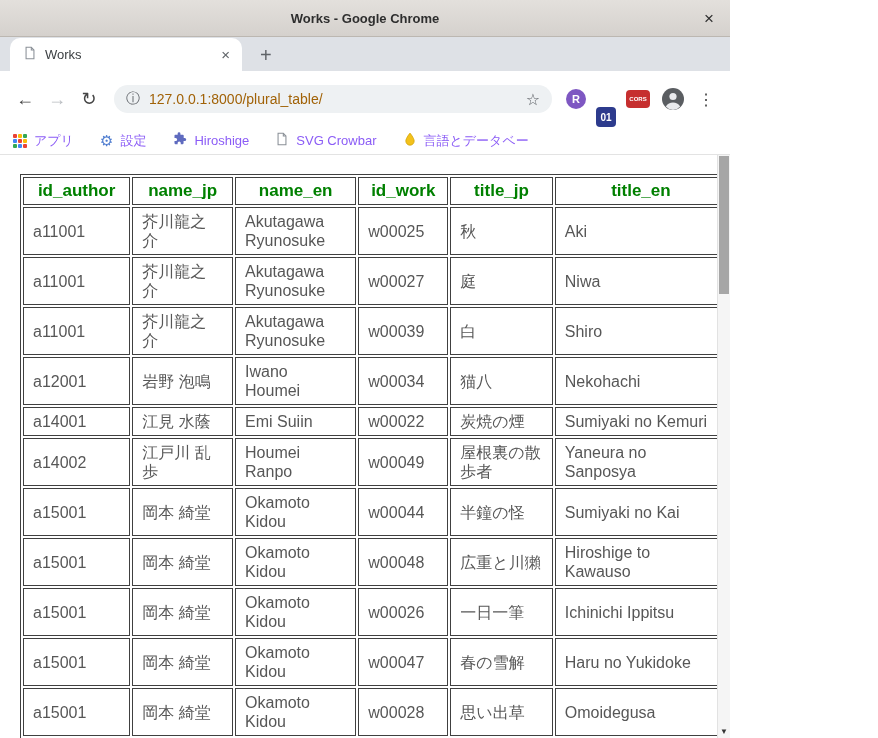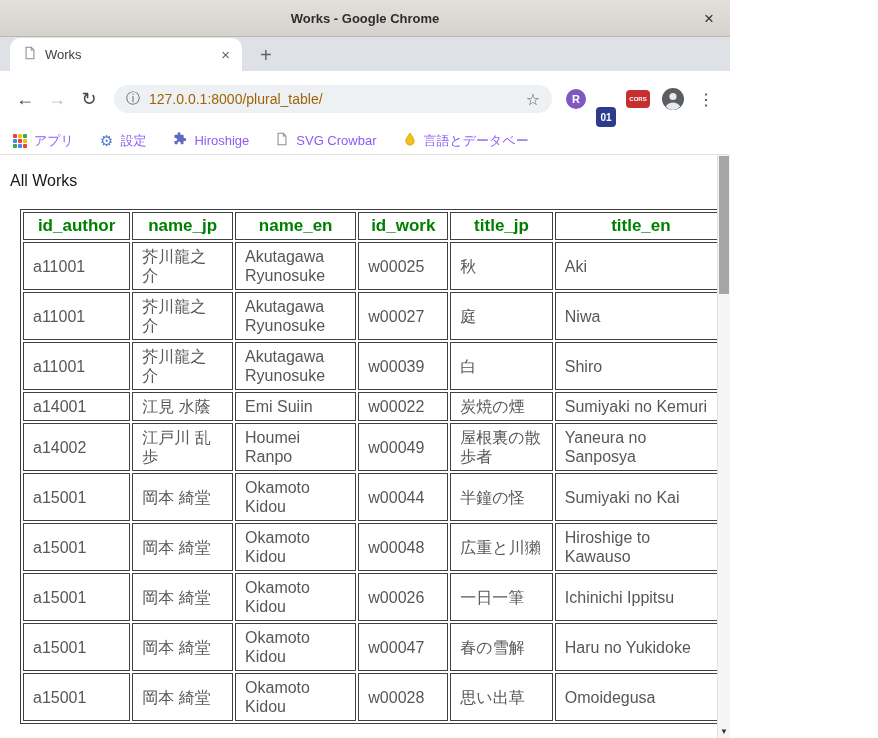--- a/index.html
+++ b/index.html
@@ -182,21 +182,20 @@
       <span>
         <svg viewBox="0 0 16 16" width="14" height="14">
             <path d="M8 1.2S3.2 7 3.2 10.3a4.8 4.8 0 0 0 9.6 0C12.8 7 8 1.2 8 1.2z" fill="#f3c11b" stroke="#cf9f00" stroke-width="0.8"></path>
           </svg>
       </span>
       <span class="bm-label">言語とデータベー</span>
     </div>
   </div>
 
   <div class="page">
-    <div class="heading">All Works</div>
 
     <table class="works">
       <colgroup>
         <col class="c1">
           <col class="c2">
           <col class="c3">
           <col class="c4">
           <col class="c5">
           <col class="c6">
       </colgroup>
@@ -235,20 +234,29 @@
             <td>a11001</td>
             <td>芥川龍之
 介</td>
             <td>Akutagawa
 Ryunosuke</td>
             <td>w00039</td>
             <td>白</td>
             <td>Shiro</td>
           </tr>
           <tr>
+            <td>a12001</td>
+            <td>岩野 泡鳴</td>
+            <td>Iwano
+Houmei</td>
+            <td>w00034</td>
+            <td>猫八</td>
+            <td>Nekohachi</td>
+          </tr>
+          <tr>
             <td>a14001</td>
             <td>江見 水蔭</td>
             <td>Emi Suiin</td>
             <td>w00022</td>
             <td>炭焼の煙</td>
             <td>Sumiyaki no Kemuri</td>
           </tr>
           <tr>
             <td>a14002</td>
             <td>江戸川 乱

